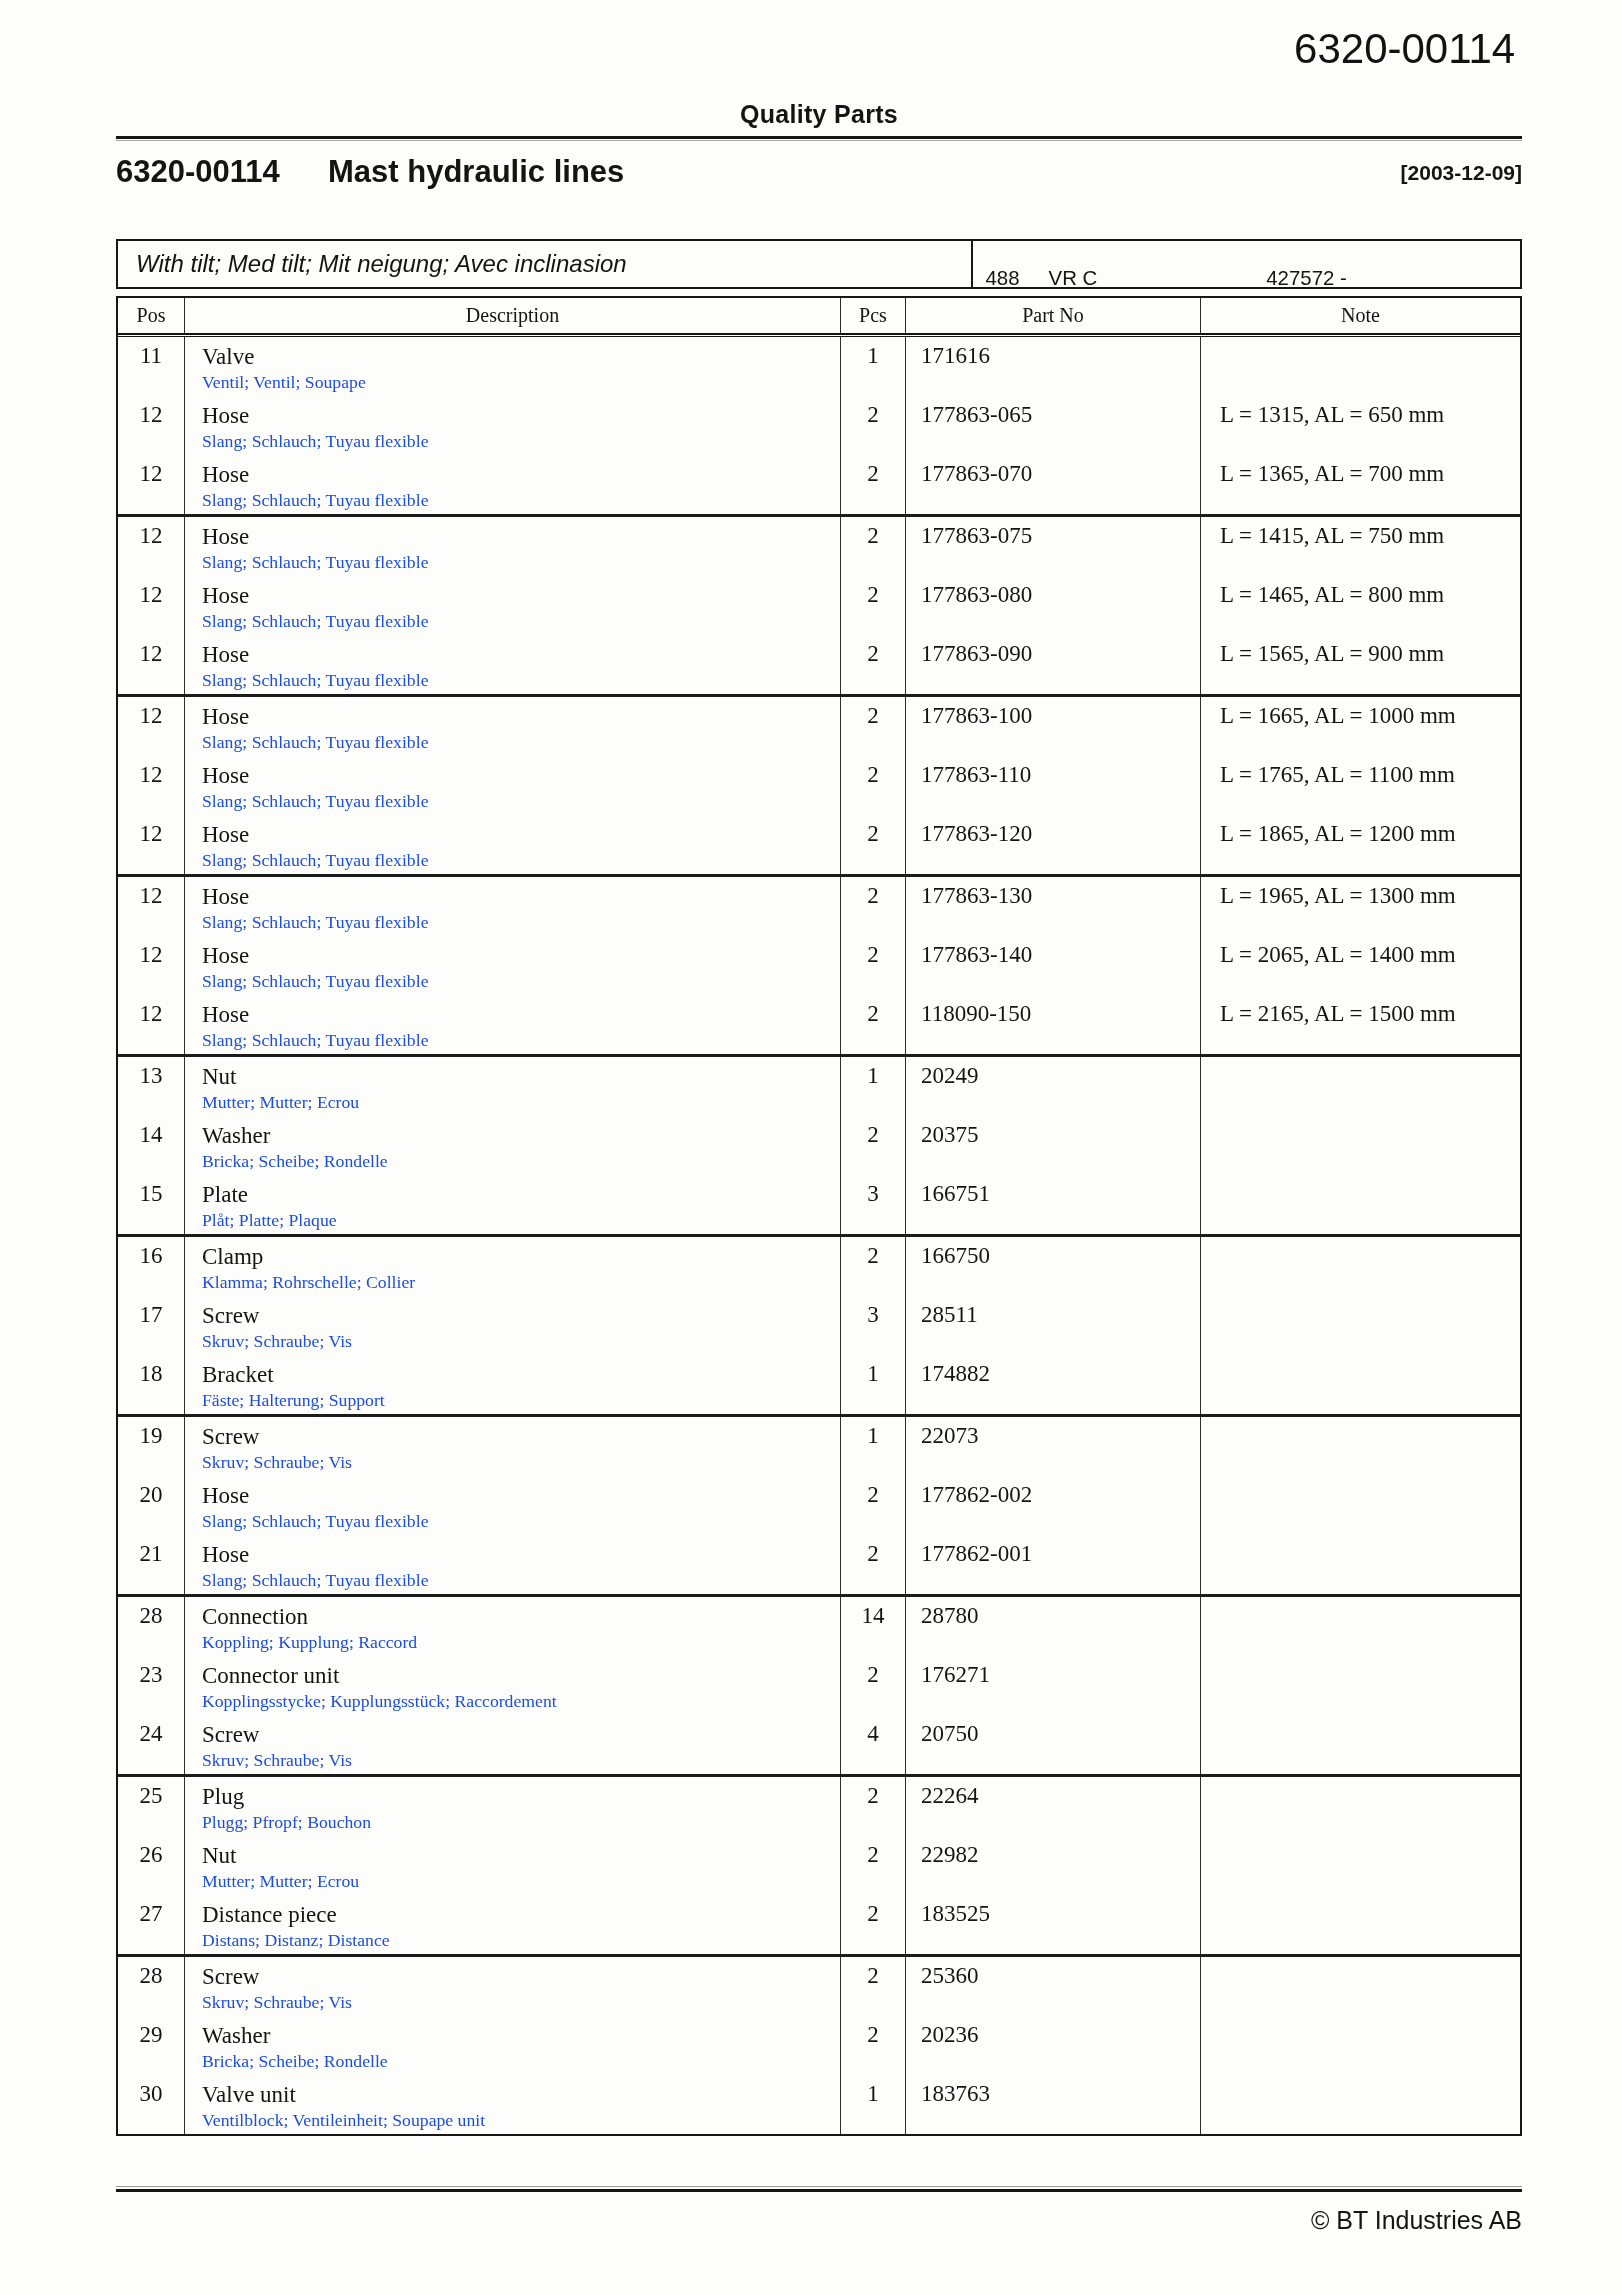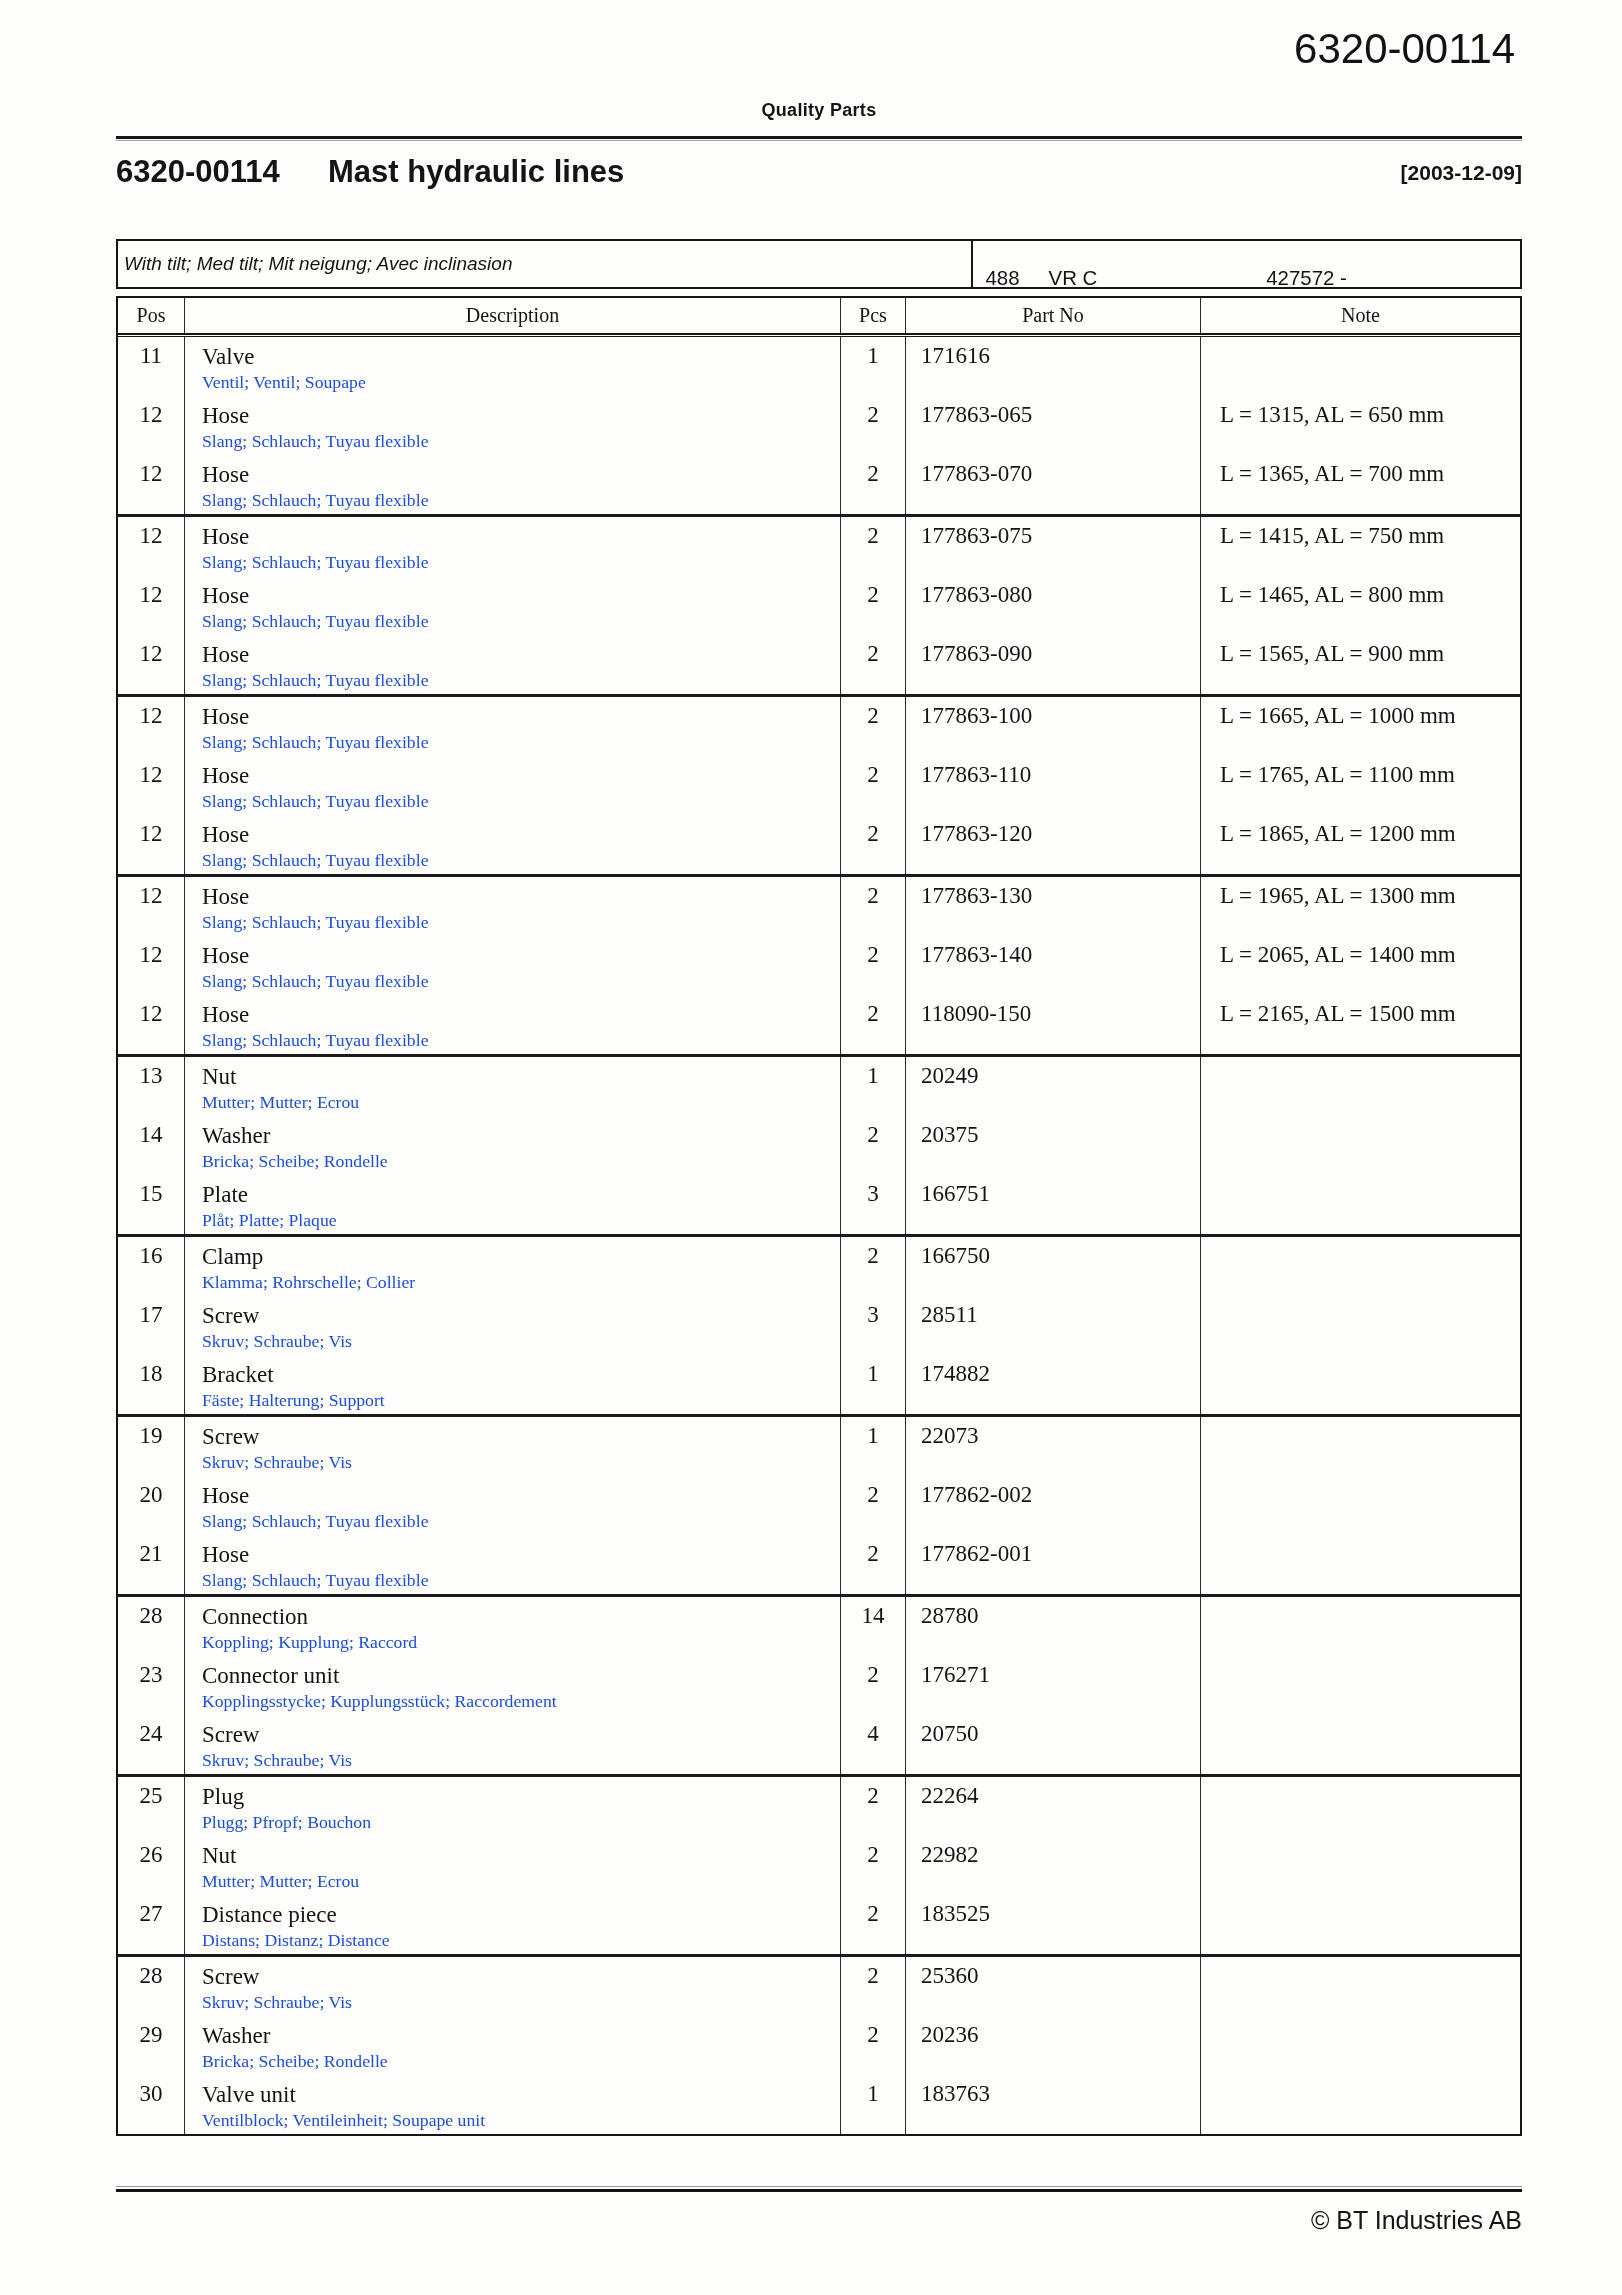--- a/index.html
+++ b/index.html
@@ -16,21 +16,21 @@
   }
   .content { position: absolute; left: 116px; width: 1406px; top: 0; height: 100%; border-radius: 30px; }
 
   
   .doc-number-top {
     position: absolute; top: 24.5px; right: 6.8px;
     font-size: 42px; letter-spacing: 0px; color: #121212; font-weight: 400;
   }
   .brand {
     position: absolute; top: 100px; left: 0; width: 100%;
-    text-align: center; font-size: 18px; font-weight: 700; letter-spacing: 0.3px;
+    text-align: center; font-size: 25px; font-weight: 700; letter-spacing: 0.3px;
   }
   .top-rule {
     position: absolute; top: 136px; left: 0; width: 100%;
     height: 4.8px; border-top: 3.4px solid #151515; border-bottom: 0.7px solid #a8a8a8;
   }
   .title-row { position: absolute; top: 154px; left: 0; width: 100%; }
   .section-code {
     position: absolute; left: 0; top: 0;
     font-size: 31px; font-weight: 700;
   }
@@ -47,22 +47,22 @@
     font-size: 23px; font-weight: 400;
   }
 
   
   .variant-box {
     position: absolute; top: 239px; left: 0; width: 100%; height: 50px;
     border: 2px solid #161616; display: flex; align-items: stretch;
   }
   .variant-left {
     width: 61%; border-right: 2px solid #161616;
-    display: flex; align-items: center; padding-left: 6px;
-    font-size: 19px; font-style: italic;
+    display: flex; align-items: center; padding-left: 18px;
+    font-size: 24px; font-style: italic;
   }
   .variant-right { flex: 1; display: flex; align-items: center; font-size: 20.4px; margin-top: 28px; }
   .variant-code  { margin-left: 12.3px; }
   .variant-model { margin-left: 29px; }
   .variant-serial{ margin-left: 169px; }
 
   
   .parts-table {
     position: absolute; top: 296px; left: 0; width: 100%;
     border: 2.7px solid #161616; background: #fdfdfc; font-family: Liberation Serif, serif;

